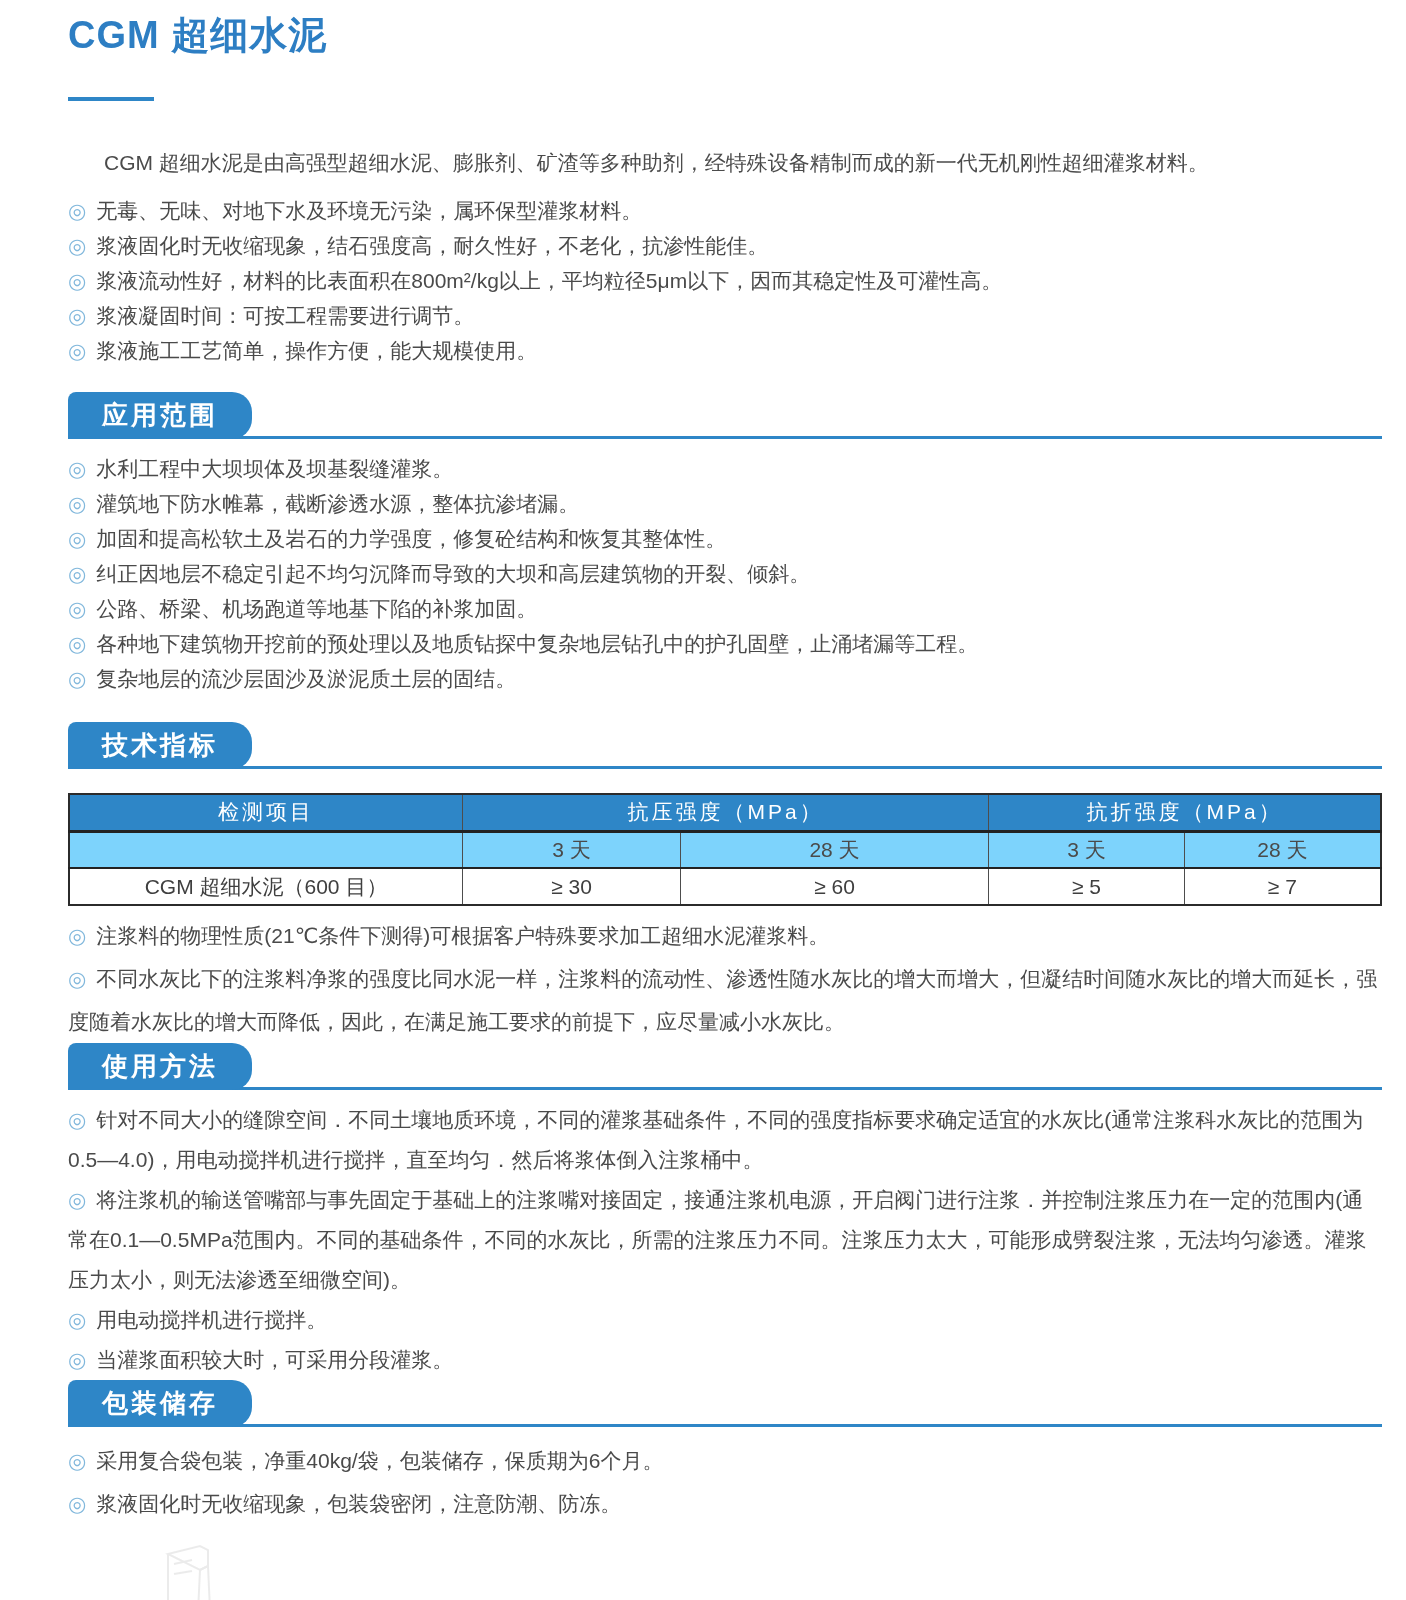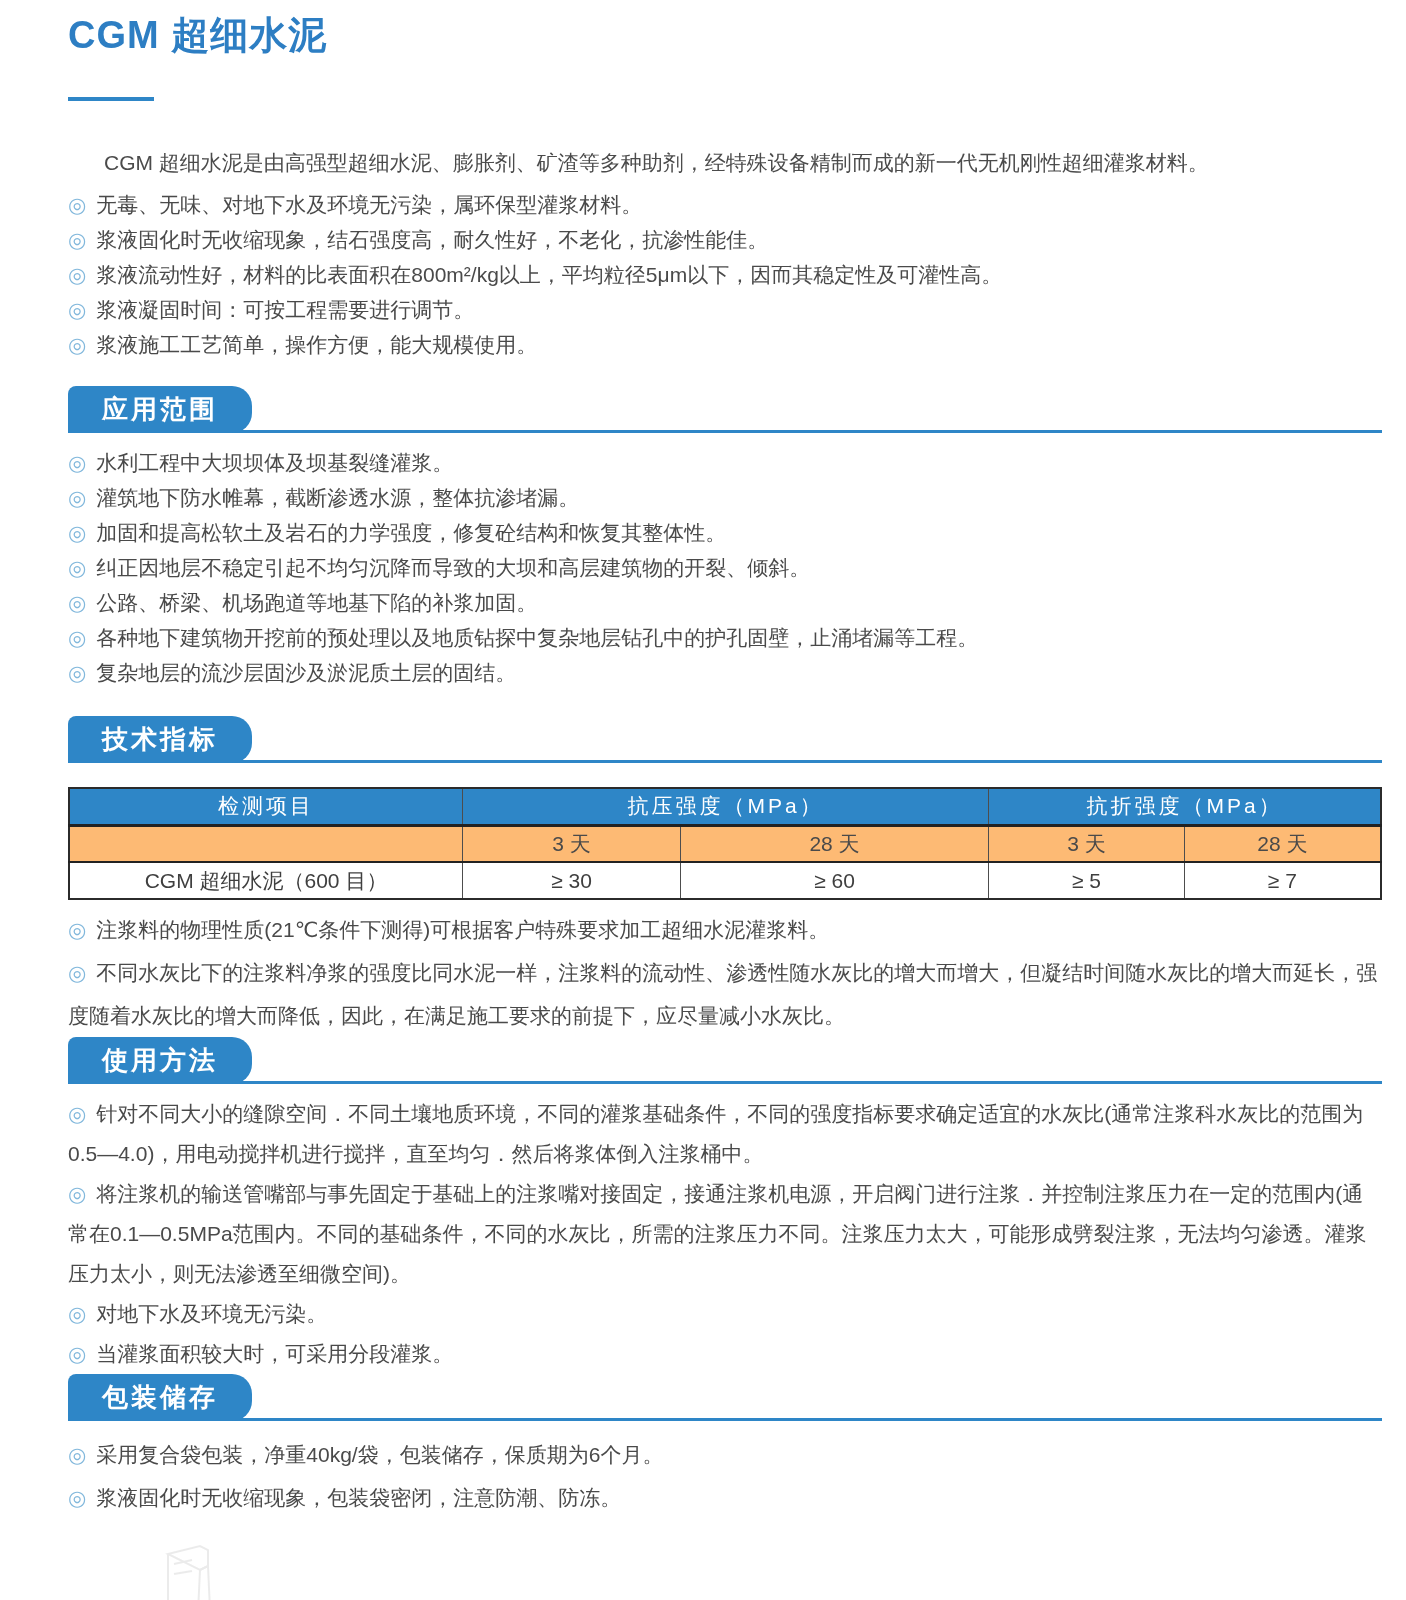--- a/index.html
+++ b/index.html
@@ -38,21 +38,21 @@
   ul.bullet-list { list-style: none; }
   ul.bullet-list li { font-size: 21px; color: #4a4a4a; }
   ul.tight li { line-height: 35px; }
   ul.loose li { line-height: 43px; }
   ul.usage li { line-height: 40px; }
   .bullet {
     color: #82b8dc; margin-right: 10px; font-size: 21px;
   }
 
   .mt-adv-h { margin-top: 22px; }
-  .mt-adv-l { margin-top: 9px; }
+  .mt-adv-l { margin-top: 15px; }
   .mt-app-h { margin-top: 24px; }
   .mt-app-l { margin-top: 12px; }
   .mt-tec-h { margin-top: 26px; }
   .mt-not-l { margin-top: 8px; }
   .mt-use-h { margin-top: 0px; }
   .mt-use-l { margin-top: 10px; }
   .mt-pkg-h { margin-top: 0px; }
   .mt-pkg-l { margin-top: 12px; }
 
   table.spec-table {
@@ -64,21 +64,21 @@
     text-align: center; vertical-align: middle;
     font-size: 21px; height: 37px;
     border: 1px solid #4d4d4d;
     overflow: hidden; white-space: nowrap;
   }
   table.spec-table tr.thead th {
     background: #2e86c7; color: #ffffff; font-weight: normal;
     letter-spacing: 3px; border-bottom: 3px solid #222222;
   }
   table.spec-table tr.subhead td {
-    background: #fdba74; border-bottom: 2px solid #222222;
+    background: #7dd3fc; border-bottom: 2px solid #222222;
   }
   table.spec-table tr.datarow td { background: #ffffff; color: #3f3f3f; }
 
   .bag-sketch {
     position: absolute; left: 148px; top: 1540px;
     width: 92px; height: 72px; opacity: 0.55;
   }
 </style>
 </head>
 <body>
@@ -153,21 +153,21 @@
       <li><span class="bullet">◎</span><span>不同水灰比下的注浆料净浆的强度比同水泥一样，注浆料的流动性、渗透性随水灰比的增大而增大，但凝结时间随水灰比的增大而延长，强度随着水灰比的增大而降低，因此，在满足施工要求的前提下，应尽量减小水灰比。</span></li>
     </ul>
 
   <div class="section-header mt-use-h">
     <div class="section-line"></div>
     <div class="section-tab">使用方法</div>
   </div>
   <ul class="bullet-list usage mt-use-l">
       <li><span class="bullet">◎</span><span>针对不同大小的缝隙空间．不同土壤地质环境，不同的灌浆基础条件，不同的强度指标要求确定适宜的水灰比(通常注浆科水灰比的范围为0.5—4.0)，用电动搅拌机进行搅拌，直至均匀．然后将浆体倒入注浆桶中。</span></li>
       <li><span class="bullet">◎</span><span>将注浆机的输送管嘴部与事先固定于基础上的注浆嘴对接固定，接通注浆机电源，开启阀门进行注浆．并控制注浆压力在一定的范围内(通常在0.1—0.5MPa范围内。不同的基础条件，不同的水灰比，所需的注浆压力不同。注浆压力太大，可能形成劈裂注浆，无法均匀渗透。灌浆压力太小，则无法渗透至细微空间)。</span></li>
-      <li><span class="bullet">◎</span><span>对地下水及环境无污染。</span></li>
+      <li><span class="bullet">◎</span><span>用电动搅拌机进行搅拌。</span></li>
       <li><span class="bullet">◎</span><span>当灌浆面积较大时，可采用分段灌浆。</span></li>
     </ul>
 
   <div class="section-header mt-pkg-h">
     <div class="section-line"></div>
     <div class="section-tab">包装储存</div>
   </div>
   <ul class="bullet-list loose mt-pkg-l">
       <li><span class="bullet">◎</span><span>采用复合袋包装，净重40kg/袋，包装储存，保质期为6个月。</span></li>
       <li><span class="bullet">◎</span><span>浆液固化时无收缩现象，包装袋密闭，注意防潮、防冻。</span></li>

